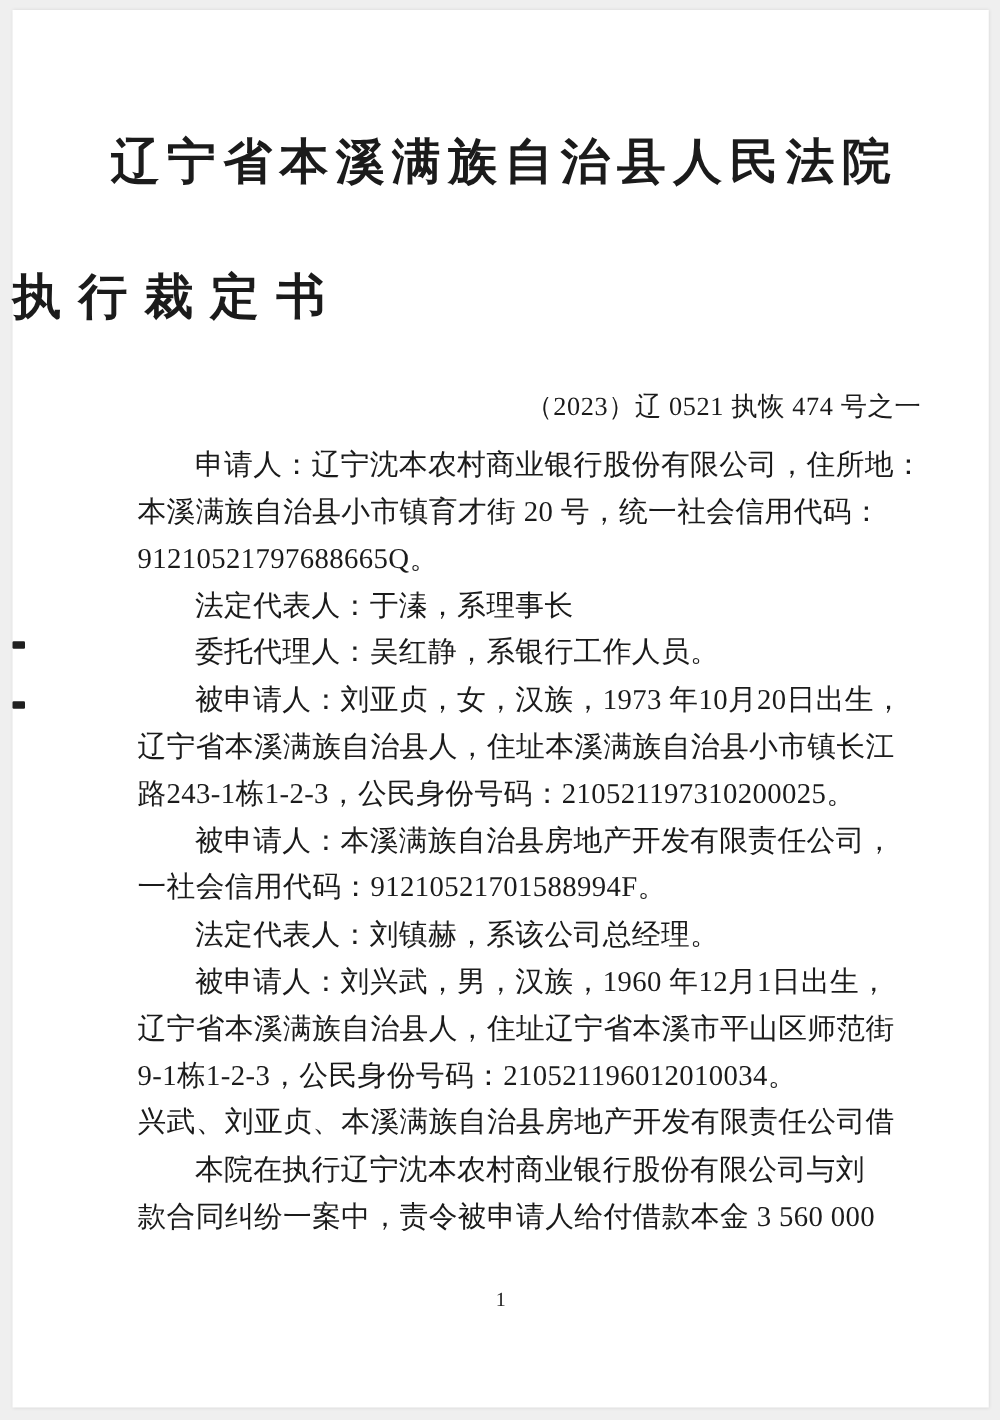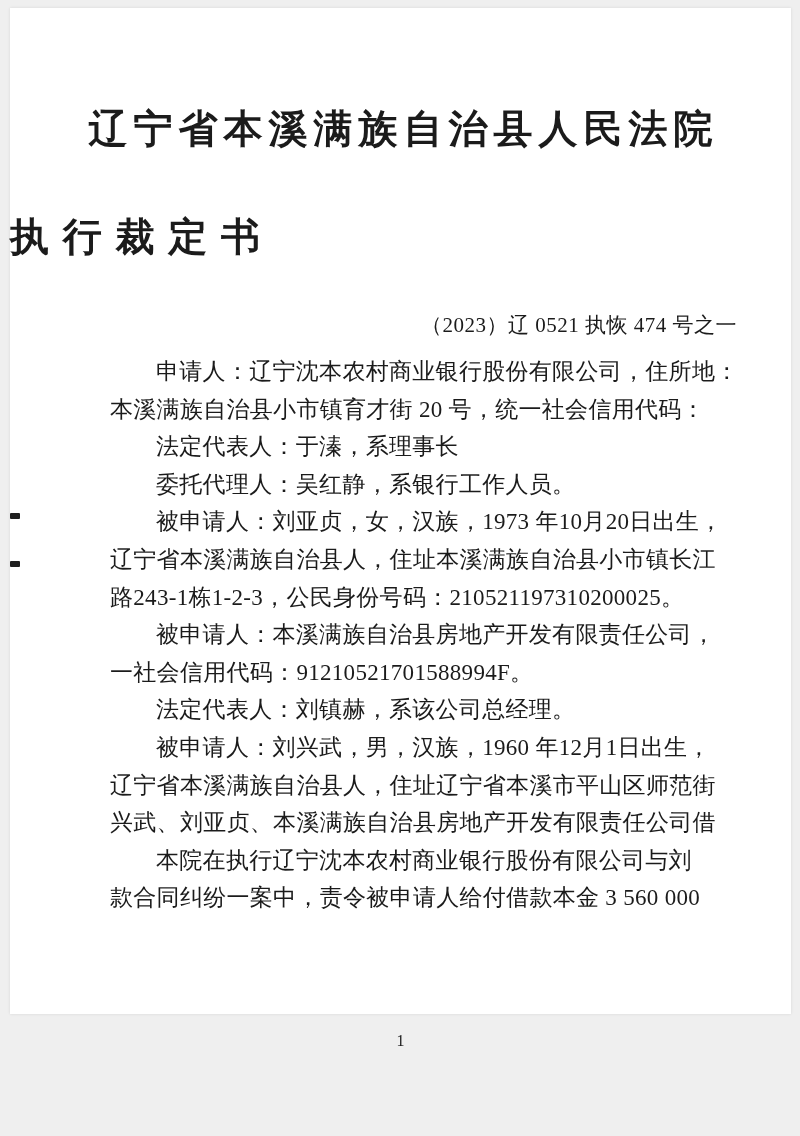--- a/index.html
+++ b/index.html
@@ -19,21 +19,21 @@
     inset: 0;
     width: 800px;
     height: 1136px;
     background: #efefef;
   }
   .page {
     position: absolute;
     left: 10px;
     top: 8px;
     width: 781px;
-    height: 1006px;
+    height: 1118px;
     background: #ffffff;
     box-shadow: 0 0 3px rgba(0,0,0,0.10);
     color: #1b1b1b;
   }
   .court-name {
     position: absolute;
     top: 94px;
     left: 0;
     width: 100%;
     text-align: center;
@@ -106,30 +106,32 @@
 
     <div class="court-name">辽宁省本溪满族自治县人民法院</div>
 
     <div class="doc-title">执 行 裁 定 书</div>
 
     <div class="case-number">（2023）辽 0521 执恢 474 号之一</div>
 
     <div class="body-block">
       <div class="body-line indent">申请人：辽宁沈本农村商业银行股份有限公司，住所地：</div>
       <div class="body-line">本溪满族自治县小市镇育才街 20 号，统一社会信用代码：</div>
+      <div class="body-line">91210521797688665Q。</div>
       <div class="body-line indent">法定代表人：于溱，系理事长</div>
       <div class="body-line indent">委托代理人：吴红静，系银行工作人员。</div>
       <div class="body-line indent">被申请人：刘亚贞，女，汉族，1973 年10月20日出生，</div>
       <div class="body-line">辽宁省本溪满族自治县人，住址本溪满族自治县小市镇长江</div>
       <div class="body-line">路243-1栋1-2-3，公民身份号码：210521197310200025。</div>
       <div class="body-line indent">被申请人：本溪满族自治县房地产开发有限责任公司，</div>
       <div class="body-line">一社会信用代码：91210521701588994F。</div>
       <div class="body-line indent">法定代表人：刘镇赫，系该公司总经理。</div>
       <div class="body-line indent">被申请人：刘兴武，男，汉族，1960 年12月1日出生，</div>
       <div class="body-line">辽宁省本溪满族自治县人，住址辽宁省本溪市平山区师范街</div>
+      <div class="body-line">9-1栋1-2-3，公民身份号码：210521196012010034。</div>
       <div class="body-line">兴武、刘亚贞、本溪满族自治县房地产开发有限责任公司借</div>
       <div class="body-line indent">本院在执行辽宁沈本农村商业银行股份有限公司与刘</div>
       <div class="body-line">款合同纠纷一案中，责令被申请人给付借款本金 3 560 000</div>
     </div>
 
     <div class="page-number">1</div>
 
     <div class="scan-mark m1"></div>
     <div class="scan-mark m2"></div>
 

